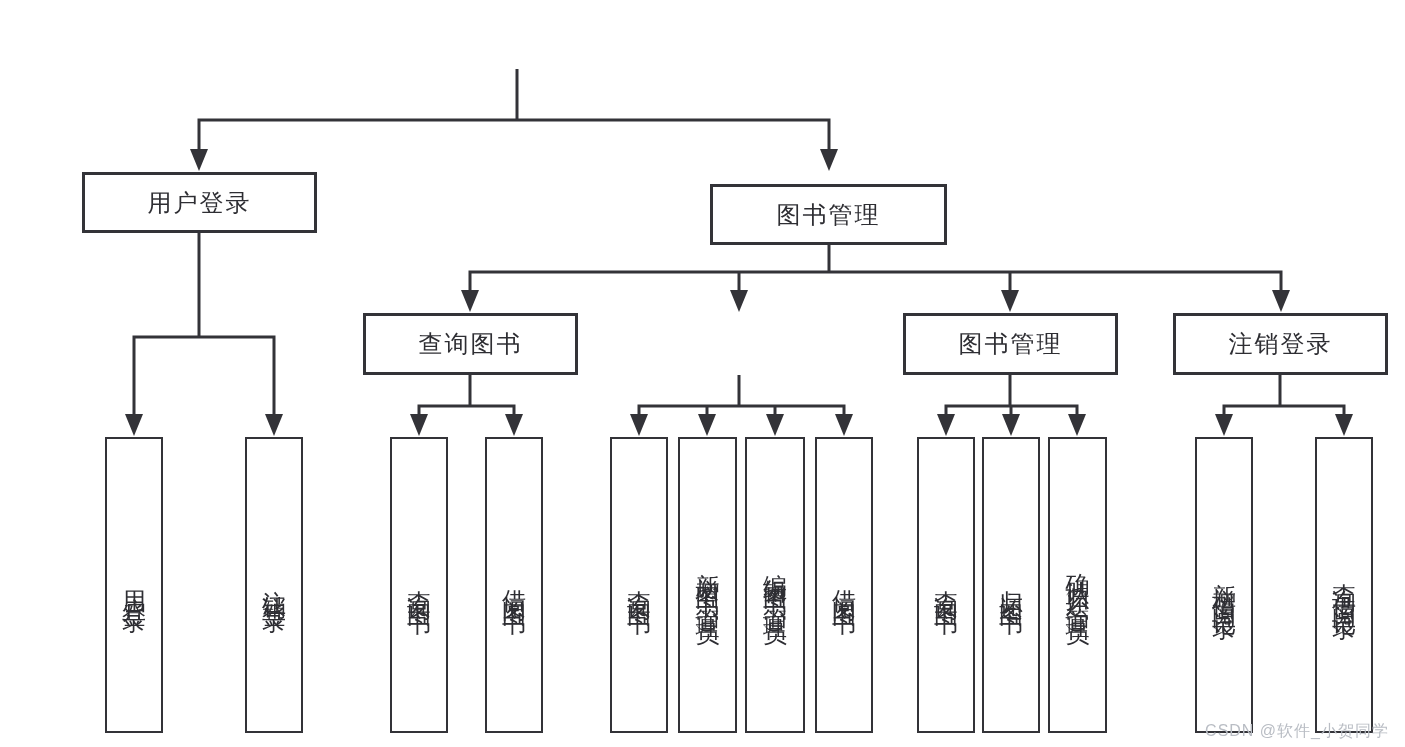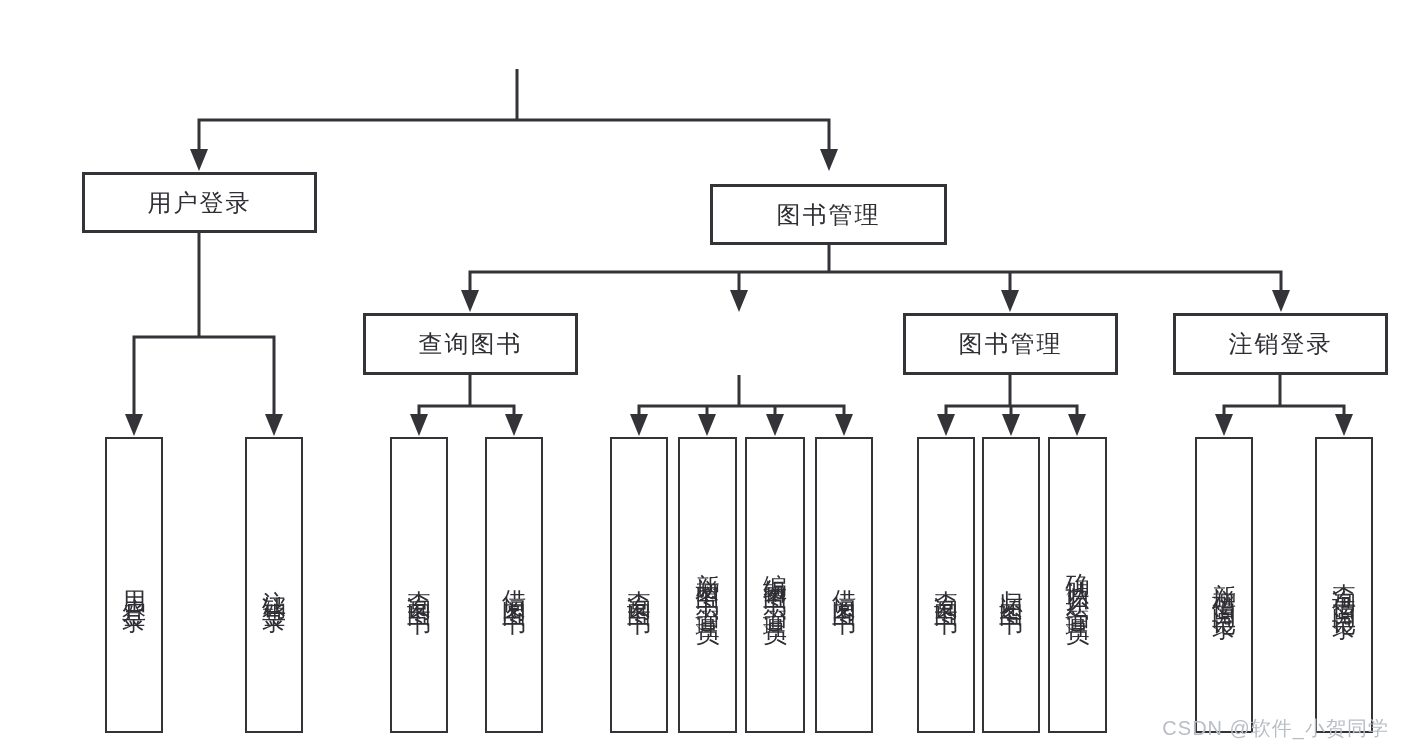--- a/index.html
+++ b/index.html
@@ -41,21 +41,21 @@
     text-orientation:mixed;
     font-size:24px;
     letter-spacing:7px;
     line-height:1;
     white-space:normal;
   }
   .watermark{
     position:absolute;
     right:16px;
     bottom:5px;
-    font-size:20px;
+    font-size:16px;
     color:var(--wm);
     letter-spacing:1px;
   }
 </style>
 </head>
 <body>
 
 <div class="canvas">
 
   <svg class="connectors" viewBox="0 0 1405 747" xmlns="http://www.w3.org/2000/svg">

